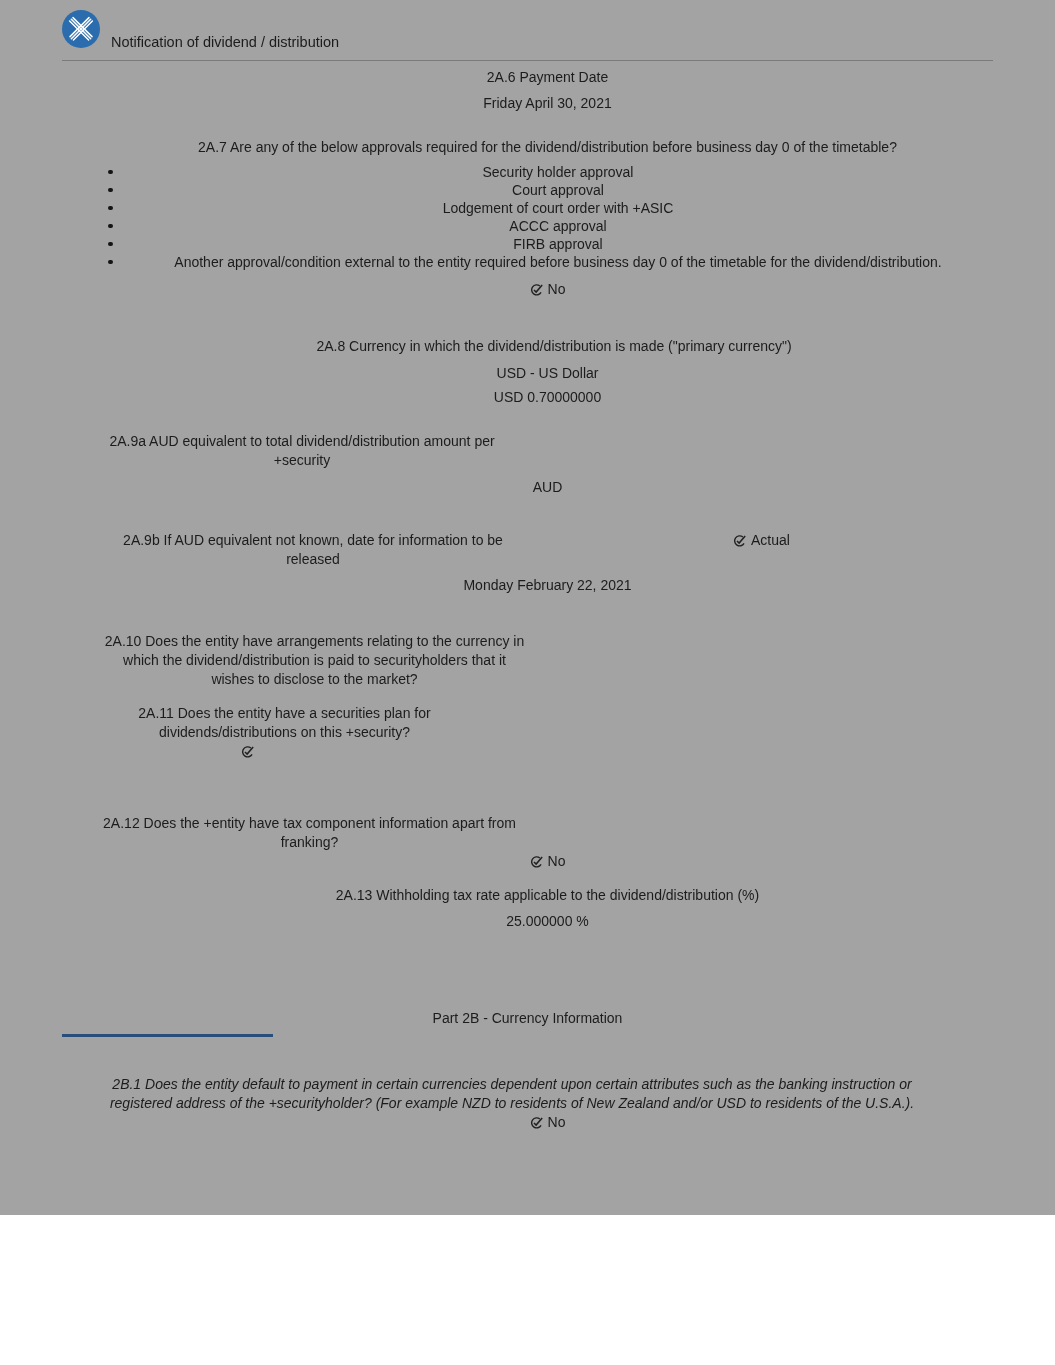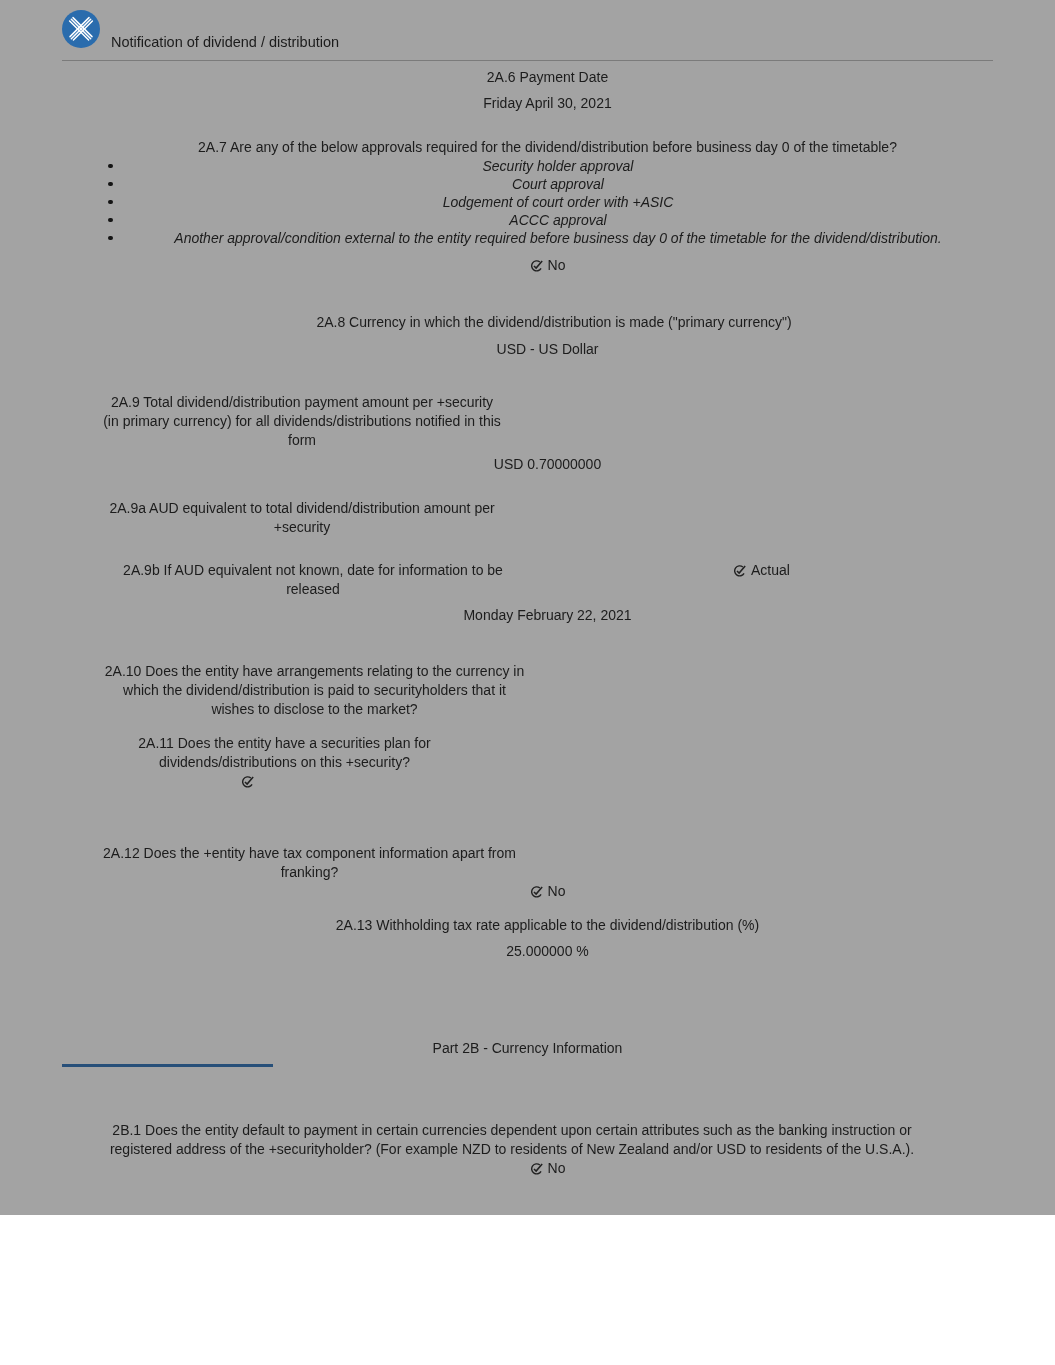--- a/index.html
+++ b/index.html
@@ -13,51 +13,51 @@
   .rule { margin:0 62px; height:1px; background:#7b7b7b; }
 
   .content { margin:0 62px 0 102px; line-height:19px; }
 
   .lbl { }
   .val { }
   .mt7  { margin-top:7px; }
   .mt8  { margin-top:8px; }
   .mt5  { margin-top:5px; }
   .mt15 { margin-top:15px; }
-  .mt24 { margin-top:24px; }
+  .mt24 { margin-top:34px; }
   .mt25 { margin-top:25px; }
   .mt34 { margin-top:34px; }
   .mt37 { margin-top:37px; }
   .mt38 { margin-top:38px;margin-left:13px; }
   .mt53 { margin-top:53px; }
 
   .w400 { max-width:400px; }
   .w415 { max-width:415px; }
   .w422 { max-width:422px; }
   .w425 { max-width:425px; }
   .w365 { max-width:365px; }
   .w295 { max-width:295px; }
   .w820 { max-width:820px; }
 
-  ul.bullets { list-style:none; margin:0 0 0 0; padding:0;font-style:italic; }
+  ul.bullets { list-style:none; margin:6px 0 0 0; padding:0; }
   ul.bullets li { position:relative; padding-left:21px; line-height:18px; }
   ul.bullets li::before { content:""; position:absolute; left:6px; top:6.5px;
     width:4.5px; height:4.5px; border-radius:50%; background:#141414; }
 
   .answer { margin-top:0; }
   .answer.mt9 { margin-top:9px; }
   .chk { width:13px; height:13px; vertical-align:-2px; margin-right:5px; }
 
   .two-col { display:flex; align-items:flex-start; }
   .two-col .col-left { width:428px; flex:0 0 428px; }
   .two-col .col-right { flex:1; }
 
   .part-heading { margin:78px 0 0 -40px; }
   .part-rule { margin:6px 0 0 -40px; width:211px; height:3px; background:#274f79; }
-  .after-rule { margin-top:54px; }
+  .after-rule { margin-top:38px;font-style:italic; }
 
   .footer { position:absolute; left:62px; right:62px; top:1306px; }
   .footer-rule { height:1px; background:#7b7b7b; }
   .footer-inner { position:relative; height:30px; }
   .footer-title { position:absolute; left:0; top:7px; }
   .page-number { position:absolute; left:50%; transform:translateX(-50%); top:7px; font-size:16px; }
 
   svg.defs { position:absolute; width:0; height:0; }
 </style>
 </head>
@@ -92,35 +92,36 @@
 
     <div class="lbl mt7">2A.6 Payment Date</div>
     <div class="val mt7">Friday April 30, 2021</div>
 
     <div class="lbl mt25">2A.7 Are any of the below approvals required for the dividend/distribution before business day 0 of the timetable?</div>
     <ul class="bullets">
       <li>Security holder approval</li>
       <li>Court approval</li>
       <li>Lodgement of court order with +ASIC</li>
       <li>ACCC approval</li>
+      <li>FIRB approval</li>
       <li>Another approval/condition external to the entity required before business day 0 of the timetable for the dividend/distribution.</li>
     </ul>
     <div class="answer mt9" style="margin-top:9px">
       <svg class="chk">
           <use href="#chk-sym"></use>
         </svg><span>No</span>
     </div>
 
     <div class="lbl mt38">2A.8 Currency in which the dividend/distribution is made ("primary currency")</div>
     <div class="val mt8">USD - US Dollar</div>
 
-    <div class="lbl mt34 w400">2A.9 Total dividend/distribution payment amount per +security (in primary currency) for all dividends/distributions notified in this form</div>
     <div class="val mt5">USD 0.70000000</div>
 
     <div class="lbl mt25 w400">2A.9a AUD equivalent to total dividend/distribution amount per +security</div>
+    <div class="val mt8">AUD</div>
 
     <div class="two-col mt24">
       <div class="col-left">
         <div class="lbl w422">2A.9b If AUD equivalent not known, date for information to be released</div>
       </div>
       <div class="col-right">
         <div class="answer">
           <svg class="chk">
               <use href="#chk-sym"></use>
             </svg><span>Actual</span>

